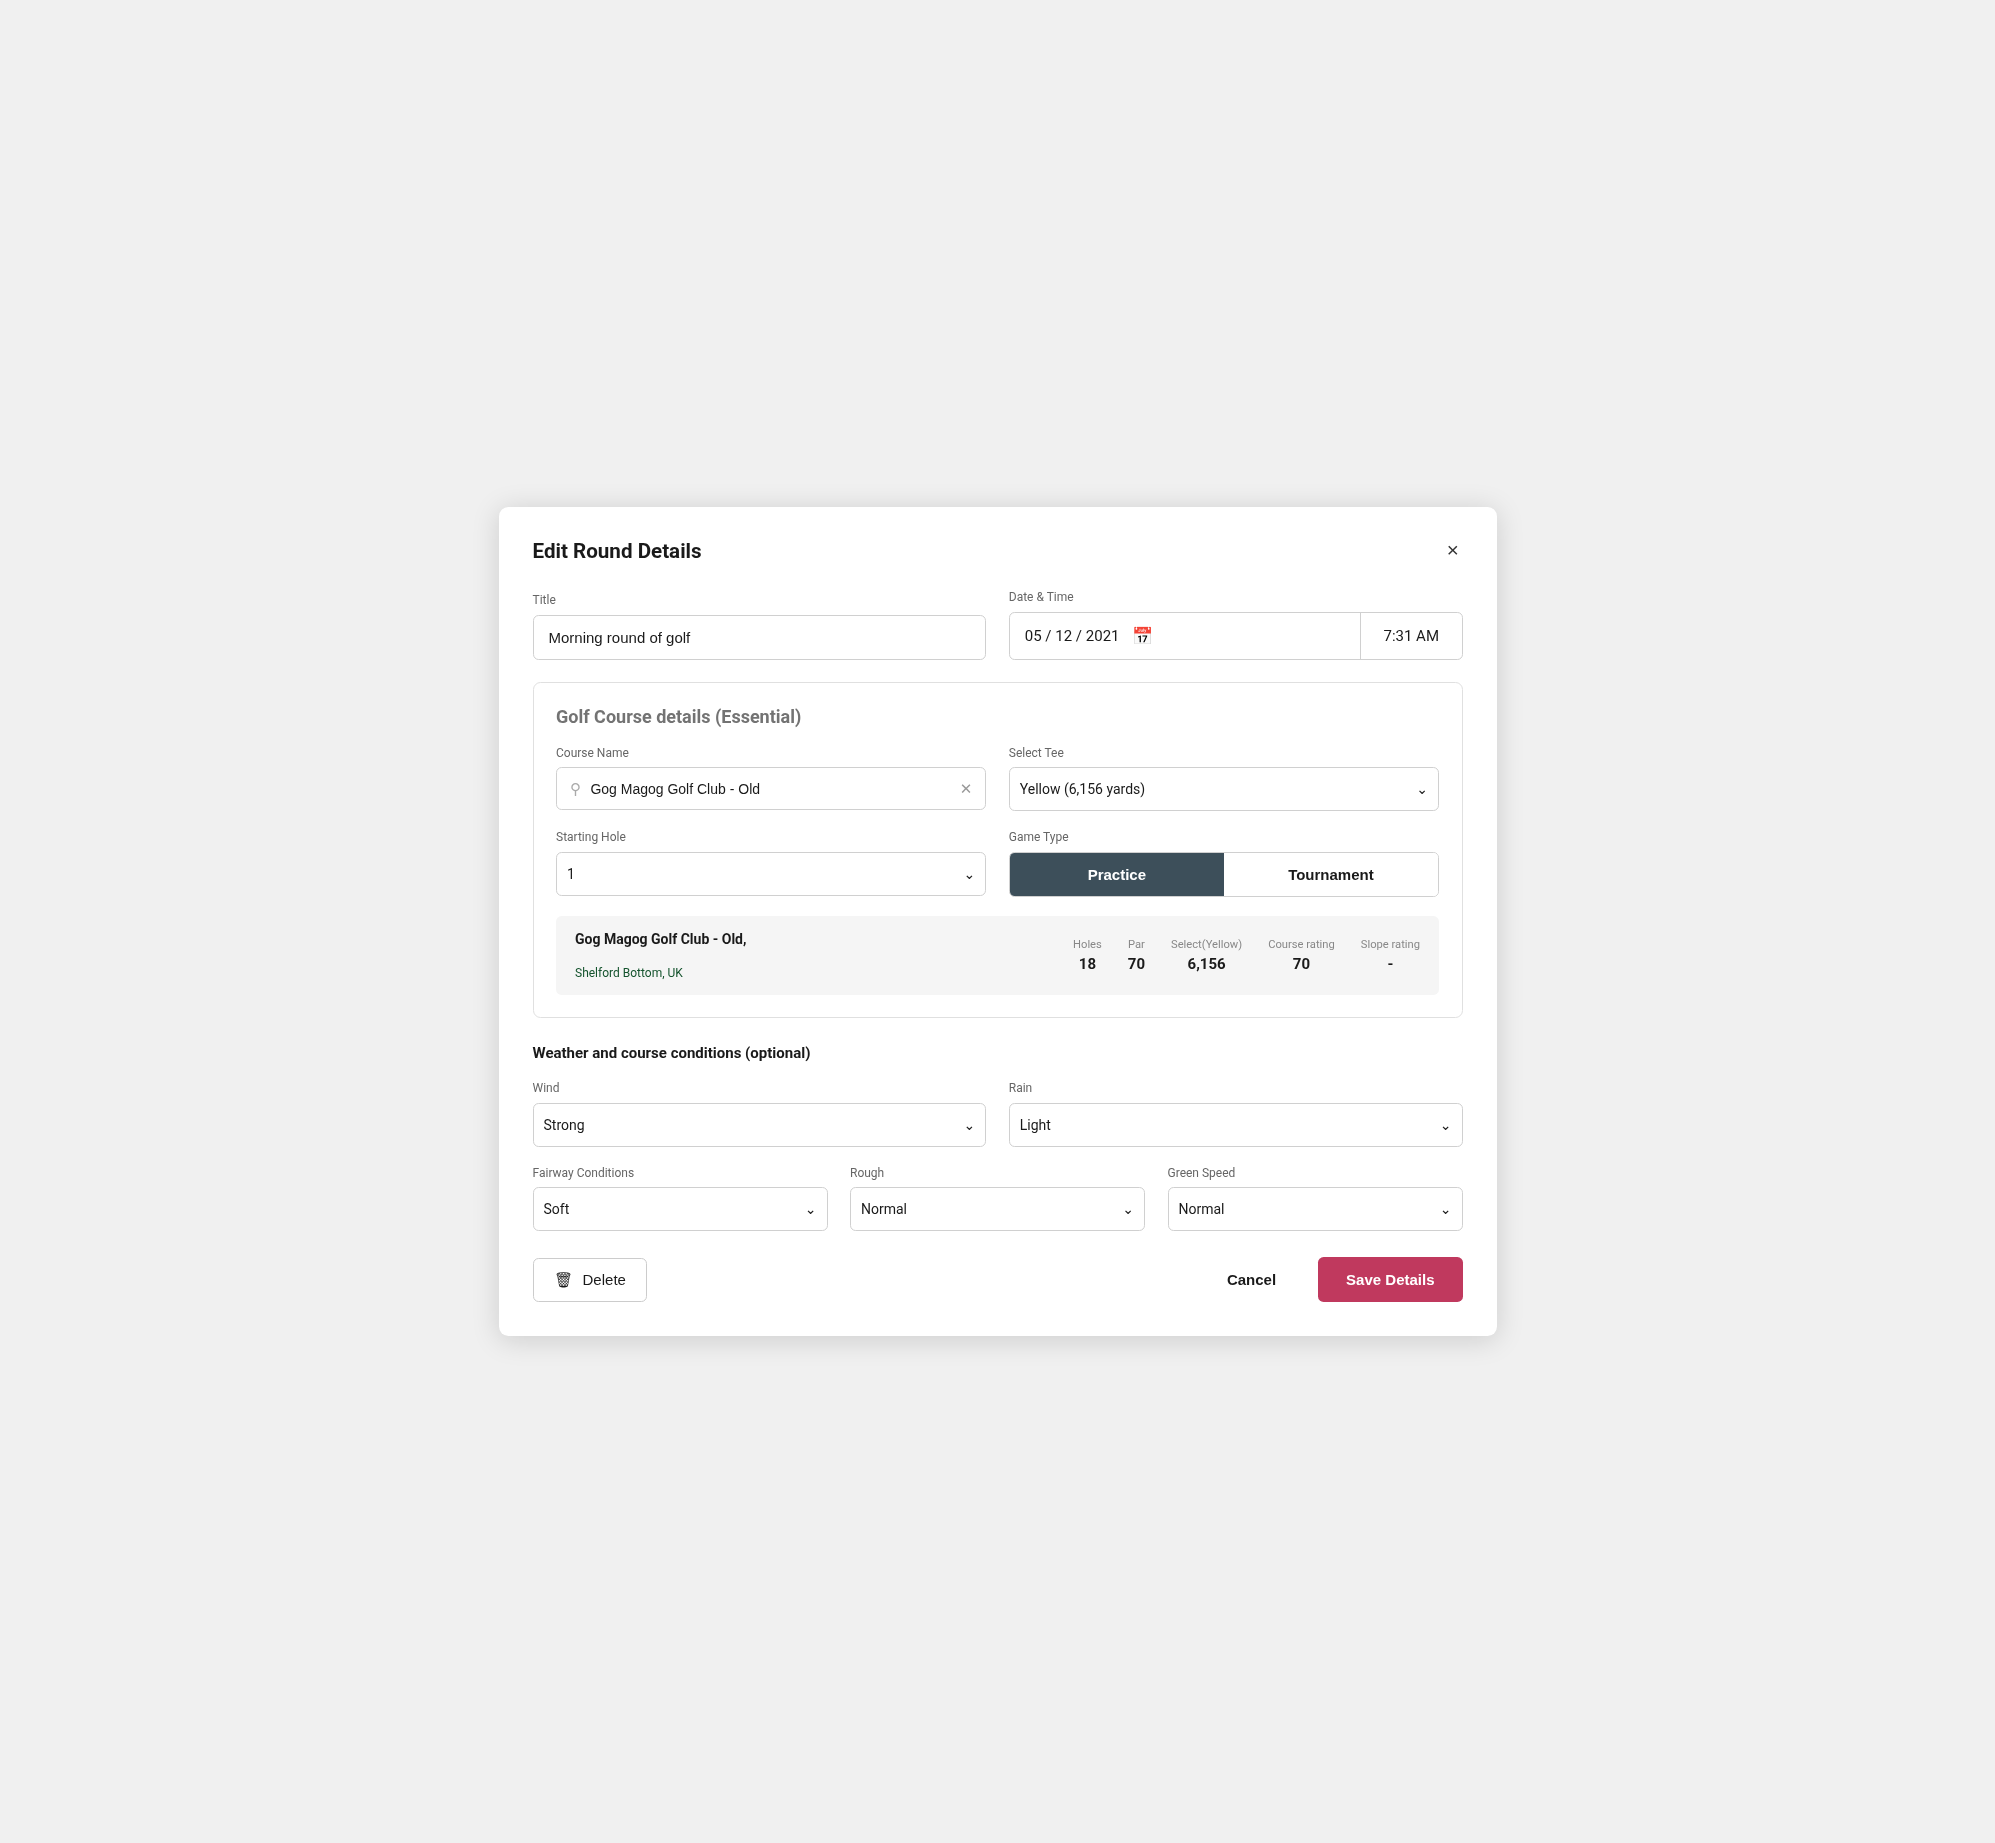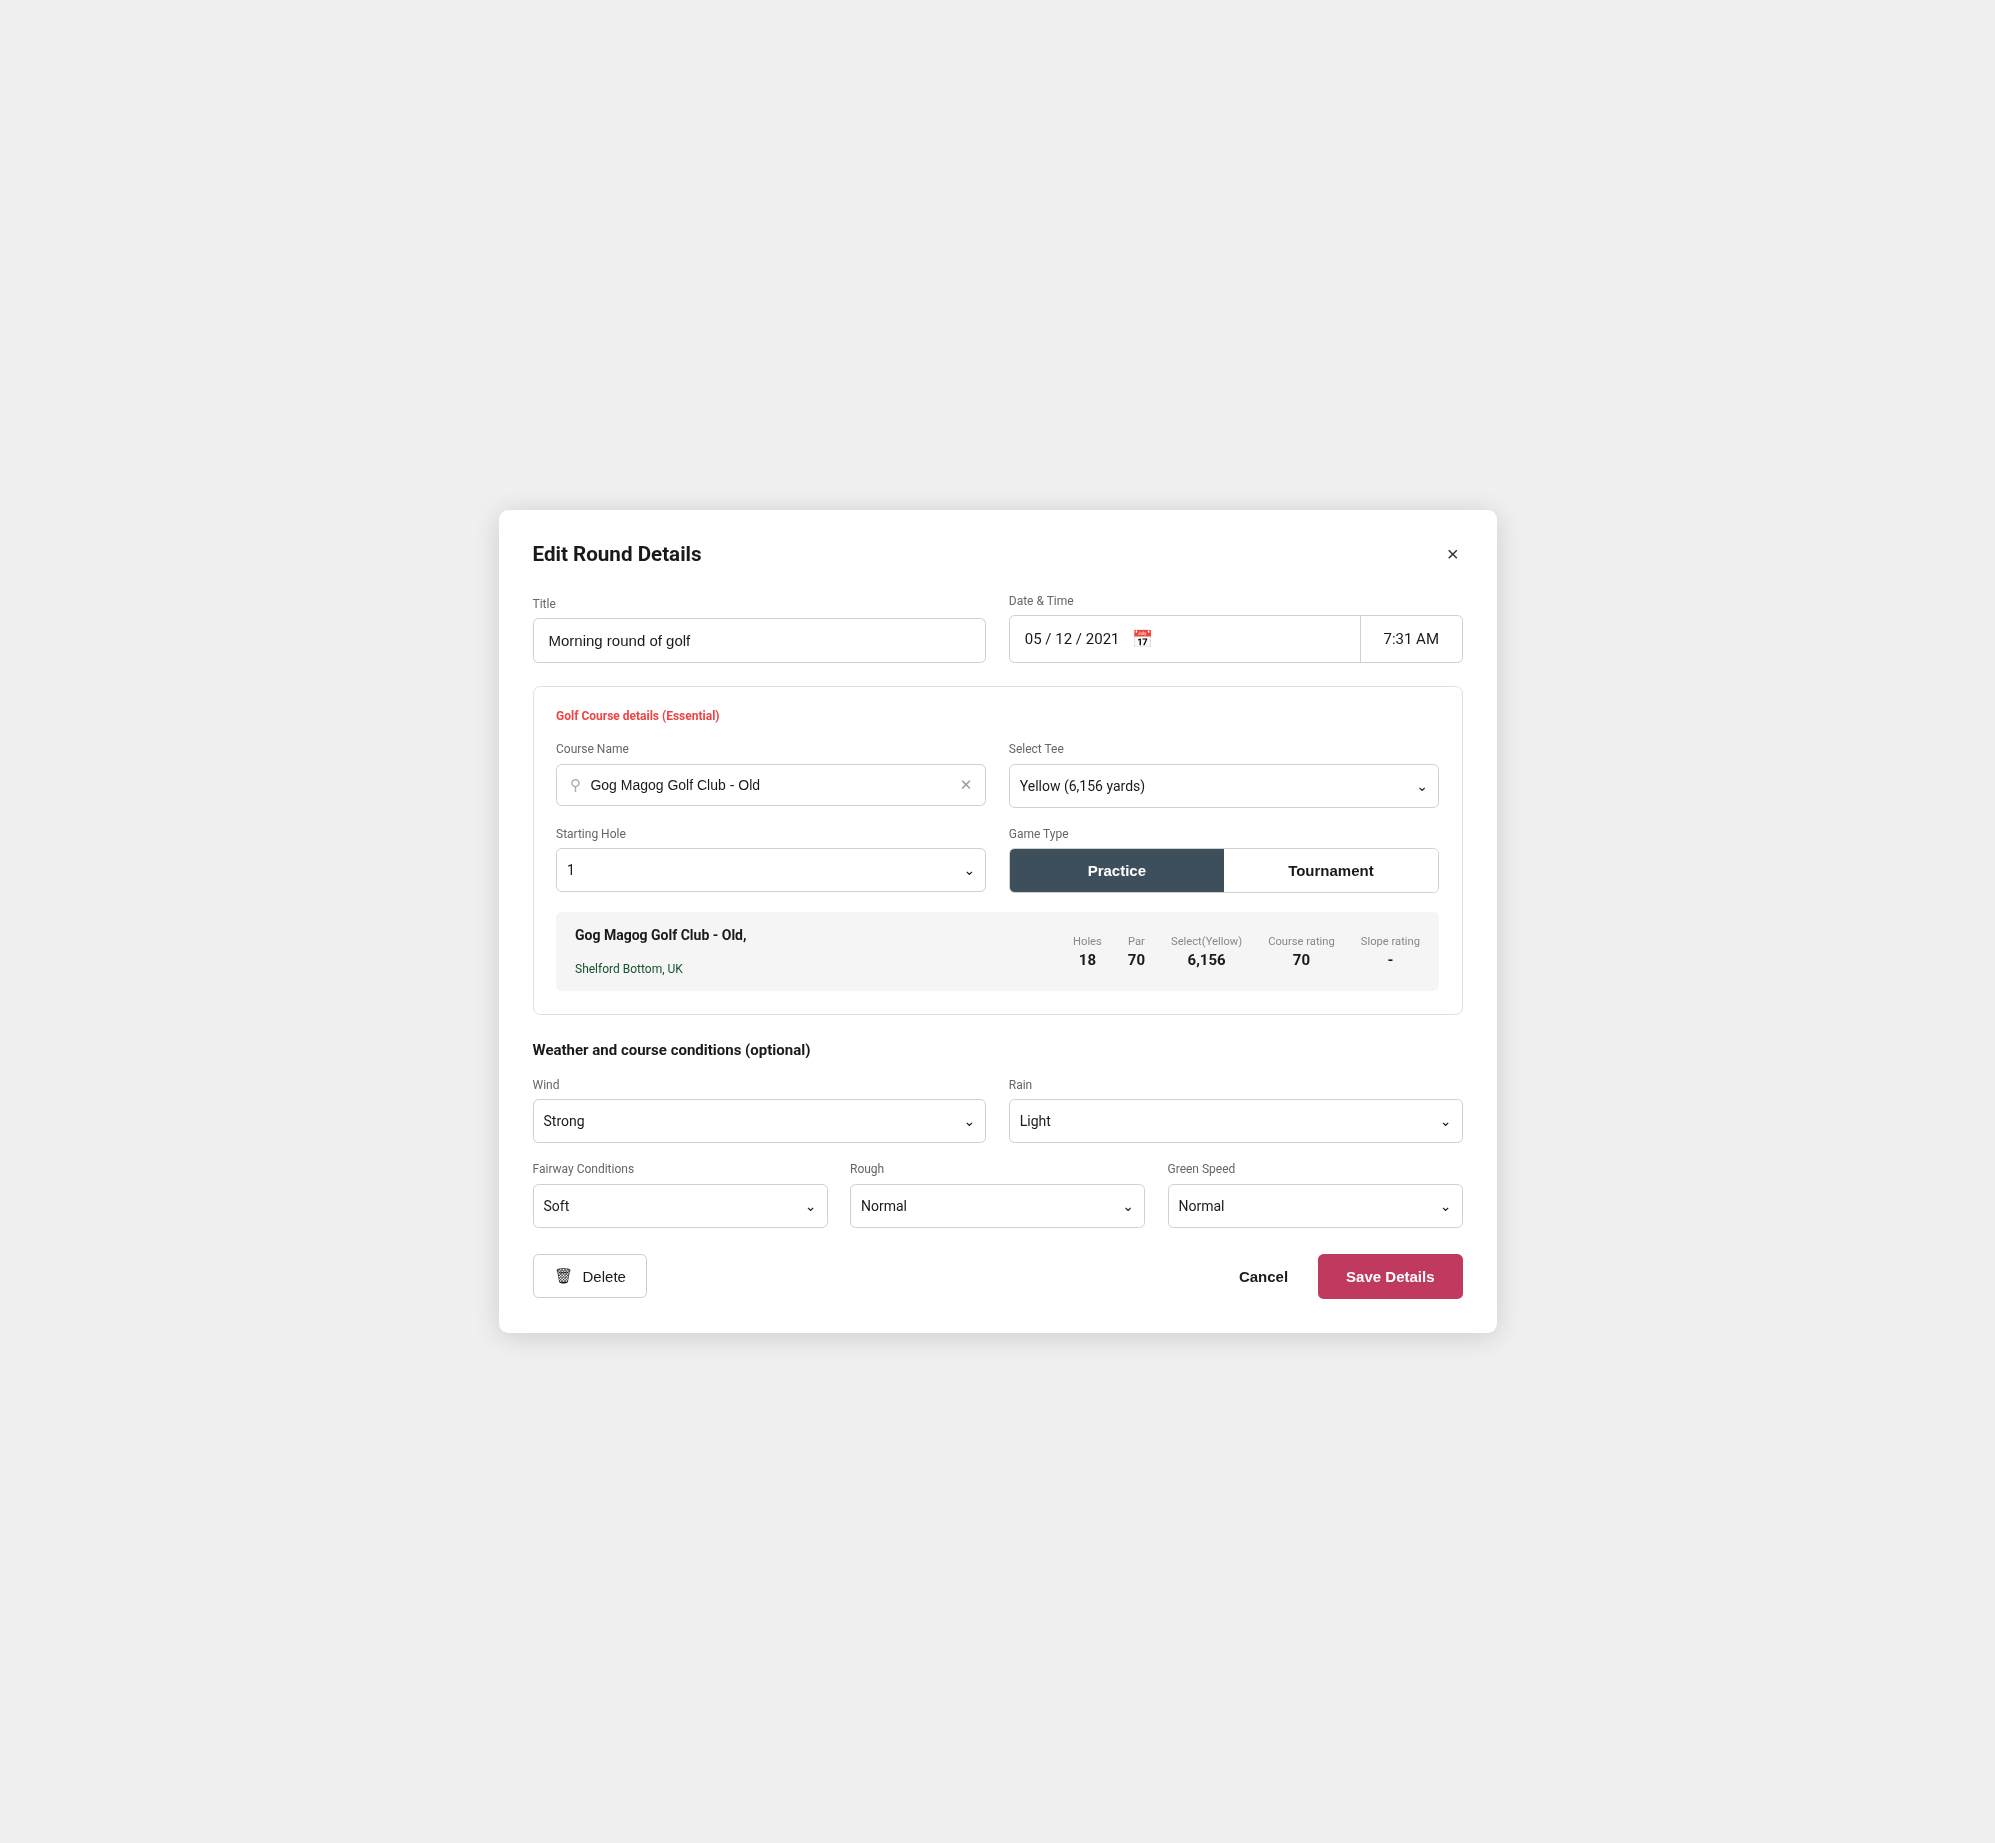--- a/index.html
+++ b/index.html
@@ -96,23 +96,23 @@
       color: #aaa;
       font-size: 17px;
     }
     .section-box {
       border: 1.4px solid #e0e0e0;
       border-radius: 7.5px;
       padding: 22.5px;
       margin-bottom: 26px;
     }
     .section-title {
-      font-size: 12px;
-      font-weight: 700;
-      color: #ef4444;
+      font-size: 18px;
+      font-weight: 700;
+      color: #737373;
       margin-bottom: 19px;
     }
     .two-col {
       display: grid;
       grid-template-columns: 1fr 1fr;
       gap: 22.5px;
       margin-bottom: 19px;
     }
     .search-input-wrap {
       position: relative;
@@ -248,21 +248,21 @@
       border: 1.4px solid #ccc;
       border-radius: 5.6px;
       padding: 12px 20.6px;
       background: #fff;
       font-size: 15px;
       color: #1a1a1a;
       cursor: pointer;
     }
     .footer-right {
       display: flex;
-      gap: 30px;
+      gap: 42px;
     }
     .cancel-btn {
       background: none;
       border: none;
       font-size: 15px;
       font-weight: 600;
       color: #1a1a1a;
       cursor: pointer;
     }
     .save-btn {

